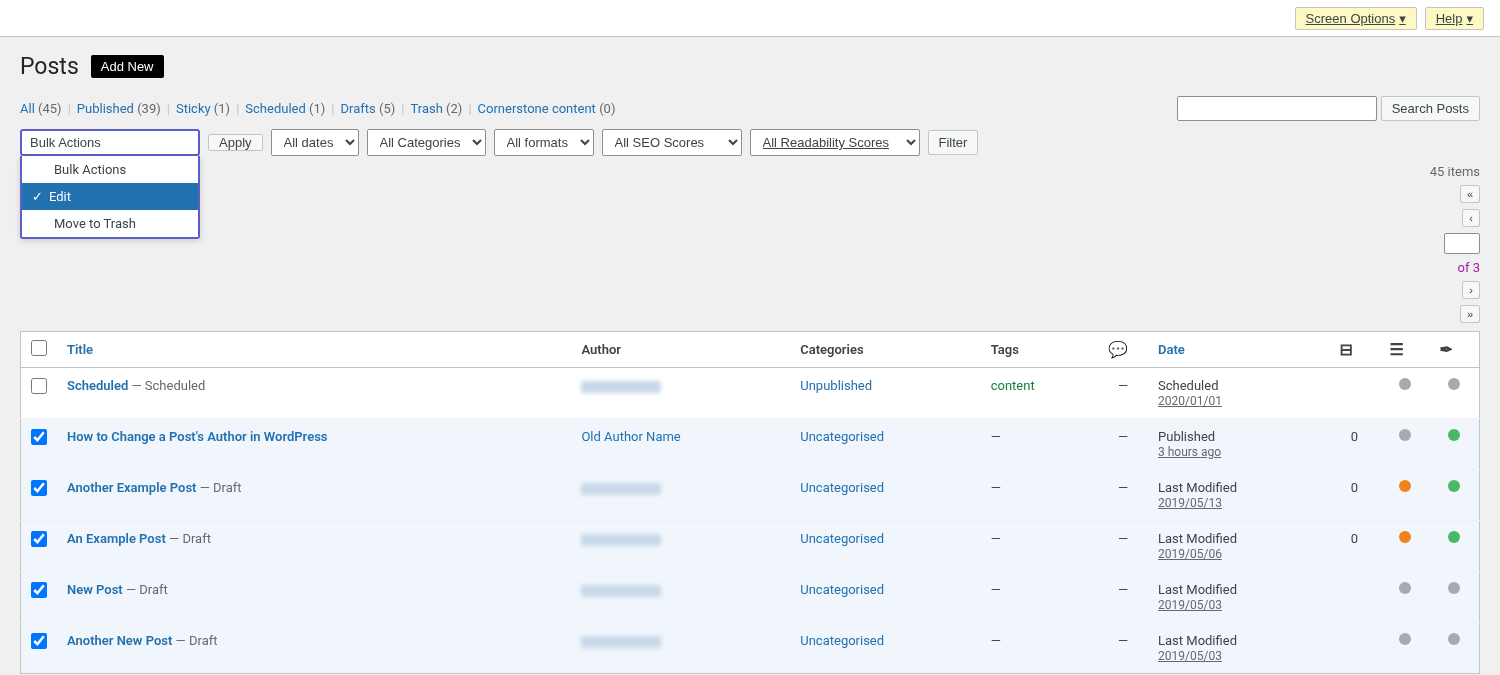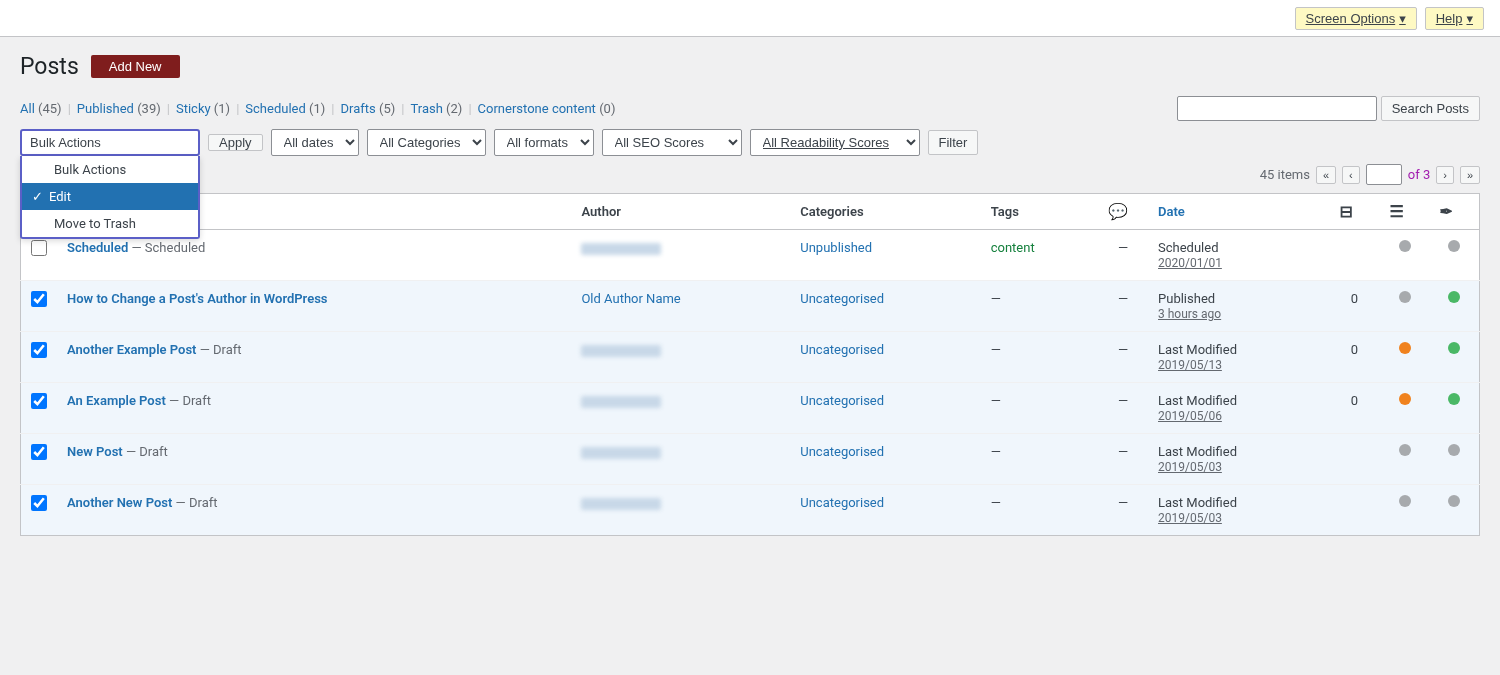--- a/index.html
+++ b/index.html
@@ -46,25 +46,25 @@
       margin-bottom: 16px;
     }
 
     .page-title {
       font-size: 23px;
       font-weight: 400;
       color: #1d2327;
     }
 
     .add-new-btn {
-      background: #7f1d1d;
+      background: #000000;
       color: #fff;
       border: none;
       border-radius: 2px;
-      padding: 4px 18px;
+      padding: 4px 10px;
       font-size: 13px;
       cursor: pointer;
     }
 
     .filters-row {
       display: flex;
       align-items: center;
       justify-content: space-between;
       margin-bottom: 8px;
     }
@@ -186,25 +186,26 @@
       border: 1px solid #c3c4c7;
       border-radius: 2px;
       padding: 4px 10px;
       font-size: 13px;
       cursor: pointer;
       color: #3c434a;
     }
 
     .pagination-row {
       display: flex;
-      align-items: center;
+      align-items: flex-end;
       justify-content: flex-end;
       gap: 6px;
       margin-bottom: 8px;
       font-size: 13px;
+      flex-direction: column;
     }
 
     .items-count { color: #646970; }
 
     .page-nav-btn {
       background: #f6f7f7;
       border: 1px solid #c3c4c7;
       border-radius: 2px;
       padding: 2px 6px;
       font-size: 11px;

